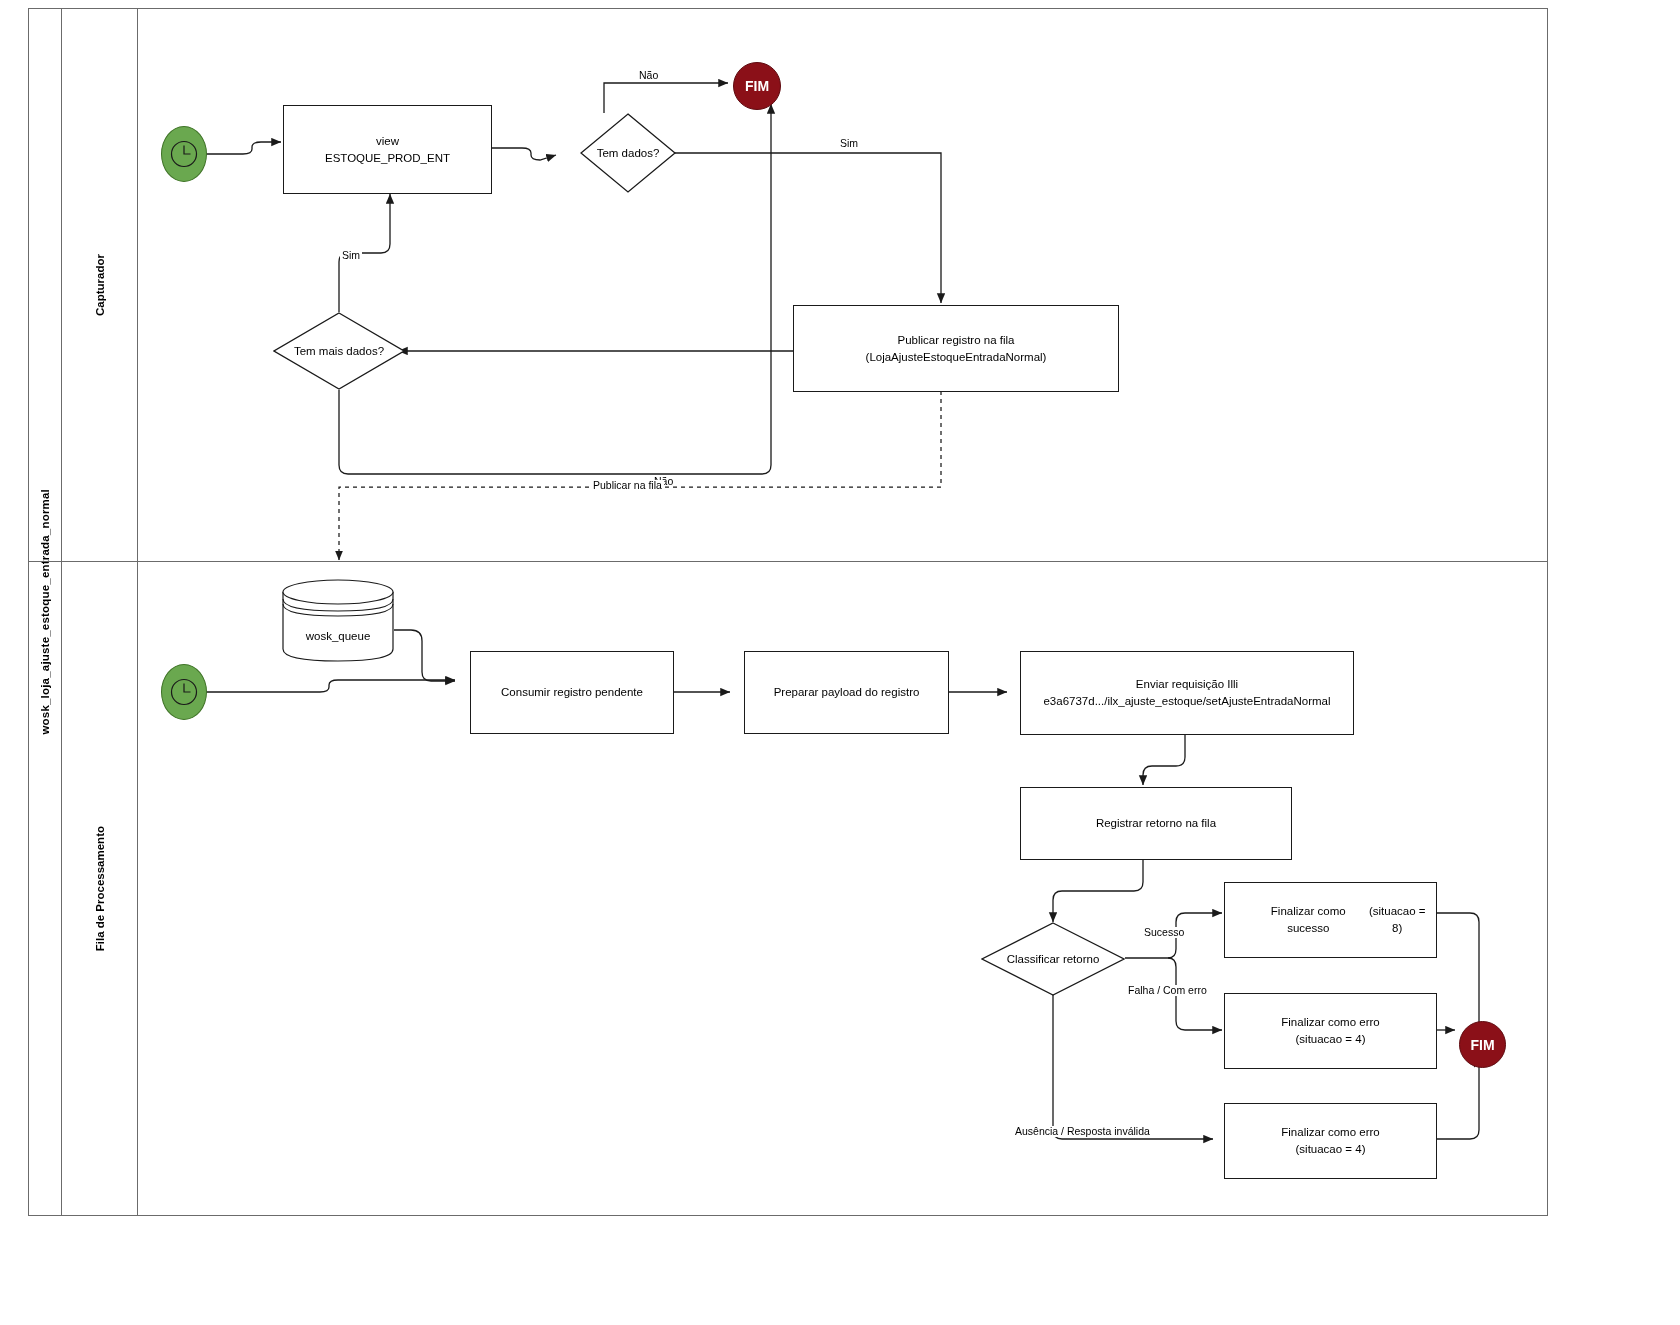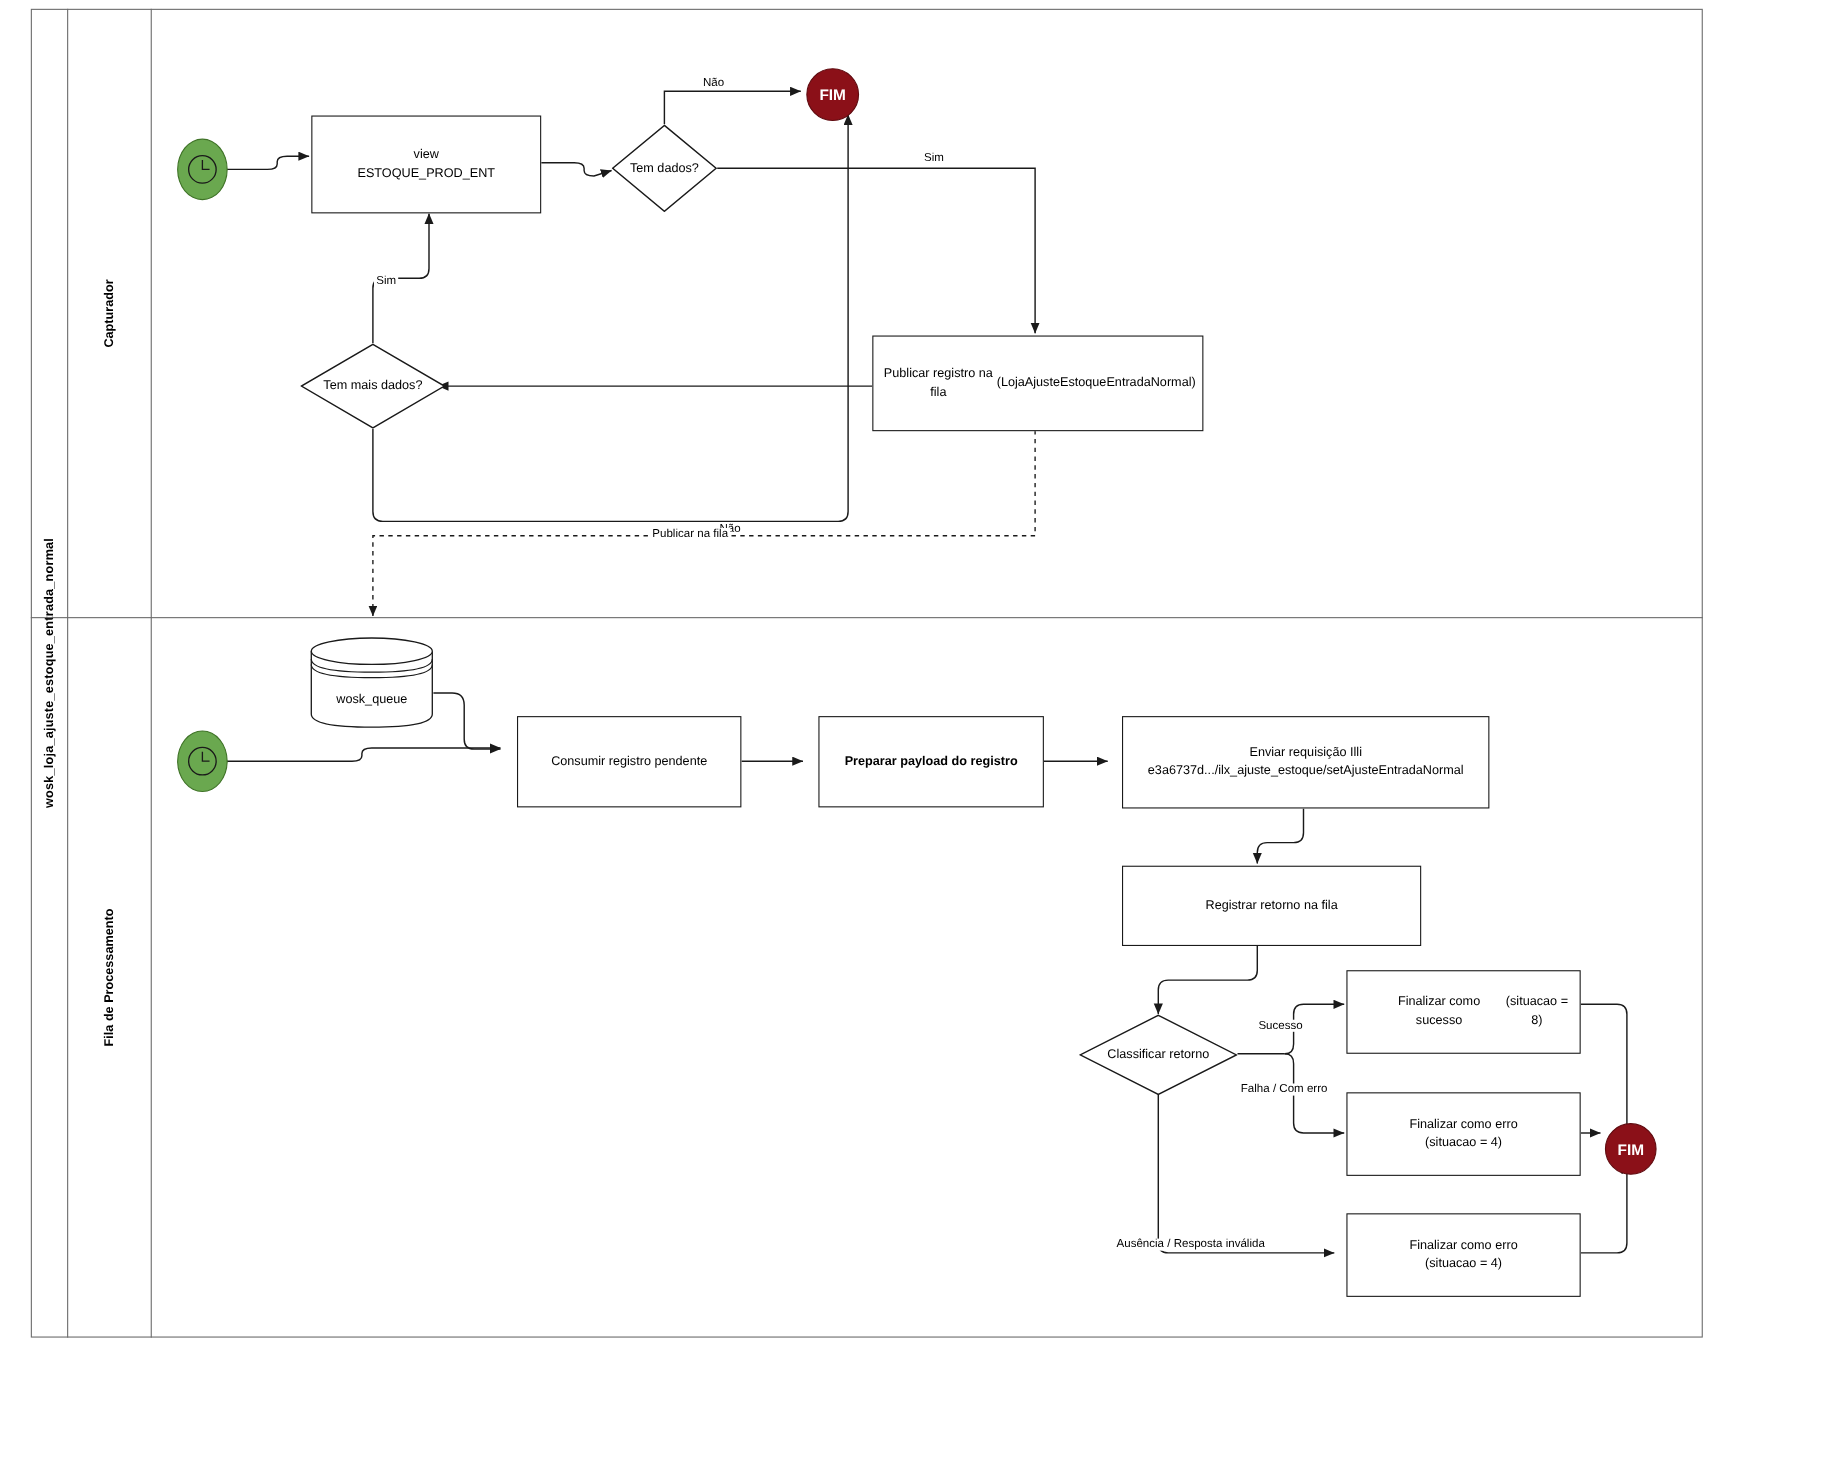--- a/index.html
+++ b/index.html
@@ -249,32 +249,32 @@
       <circle cx="15" cy="15" r="12.5" fill="none" stroke="#1a1a1a" stroke-width="1.2"></circle>
       <path d="M15,6.5 L15,15 L21.5,15" fill="none" stroke="#1a1a1a" stroke-width="1.2"></path>
     </svg>
   </div>
 
   <div class="node task" style="left:283px; top:105px; width:209px; height:89px; flex-direction:column;">
     <div>view</div>
     <div>ESTOQUE_PROD_ENT</div>
   </div>
 
-  <div class="node gateway" style="left:556px; top:113px; width:96px; height:80px;">
+  <div class="node gateway" style="left:580px; top:113px; width:96px; height:80px;">
     <svg class="diamond-svg" width="96" height="80" viewBox="0 0 96 80">
       <polygon points="48,1 95,40 48,79 1,40" fill="#ffffff" stroke="#1a1a1a" stroke-width="1.3"></polygon>
     </svg>
     <span class="gw-text">Tem dados?</span>
   </div>
 
   <div class="node end-event" style="left:733px; top:62px; width:48px; height:48px;">
     <span>FIM</span>
   </div>
 
-  <div class="node task" style="left:793px; top:305px; width:301px; height:87px; flex-direction:row;">
+  <div class="node task" style="left:793px; top:305px; width:326px; height:87px; flex-direction:column;">
     <div>Publicar registro na fila</div>
     <div>(LojaAjusteEstoqueEntradaNormal)</div>
   </div>
 
   <div class="node gateway" style="left:273px; top:312px; width:132px; height:78px;">
     <svg class="diamond-svg" width="132" height="78" viewBox="0 0 132 78">
       <polygon points="66,1 131,39 66,77 1,39" fill="#ffffff" stroke="#1a1a1a" stroke-width="1.3"></polygon>
     </svg>
     <span class="gw-text">Tem mais dados?</span>
   </div>
@@ -303,21 +303,21 @@
     <svg width="30" height="30" viewBox="0 0 30 30">
       <circle cx="15" cy="15" r="12.5" fill="none" stroke="#1a1a1a" stroke-width="1.2"></circle>
       <path d="M15,6.5 L15,15 L21.5,15" fill="none" stroke="#1a1a1a" stroke-width="1.2"></path>
     </svg>
   </div>
 
   <div class="node task" style="left:470px; top:651px; width:204px; height:83px;">
     <span>Consumir registro pendente</span>
   </div>
 
-  <div class="node task" style="left:744px; top:651px; width:205px; height:83px;font-weight:bold;">
+  <div class="node task" style="left:744px; top:651px; width:205px; height:83px;">
     <span>Preparar payload do registro</span>
   </div>
 
   <div class="node task" style="left:1020px; top:651px; width:334px; height:84px; flex-direction:column;">
     <div>Enviar requisição Illi</div>
     <div>e3a6737d.../ilx_ajuste_estoque/setAjusteEntradaNormal</div>
   </div>
 
   <div class="node task" style="left:1020px; top:787px; width:272px; height:73px;">
     <span>Registrar retorno na fila</span>

